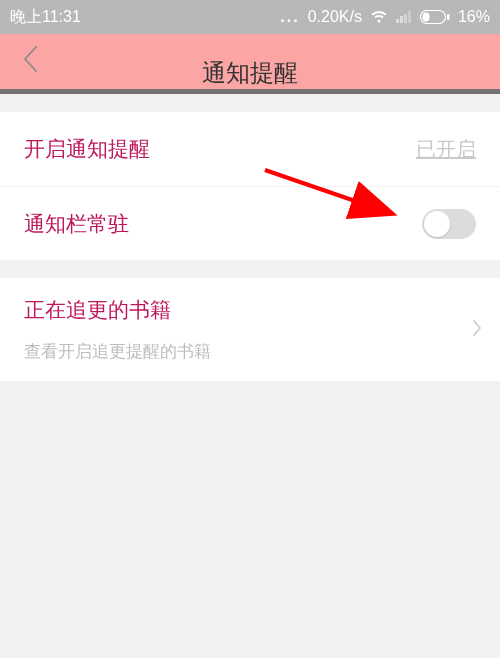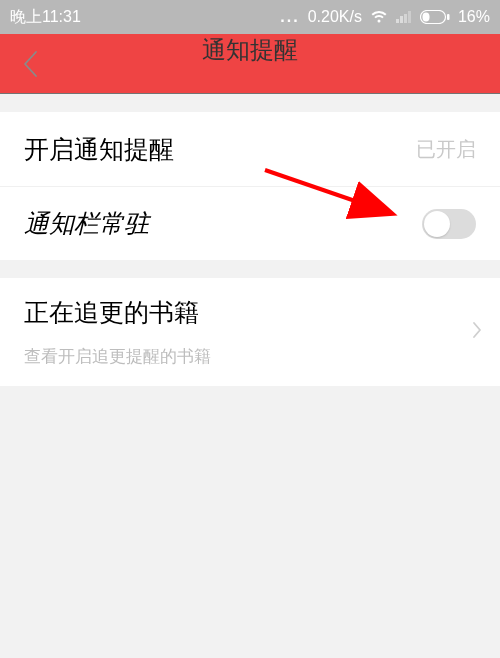--- a/index.html
+++ b/index.html
@@ -2,28 +2,28 @@
 <html><head>
 <meta charset="utf-8">
 <style>
   * { margin: 0; padding: 0; box-sizing: border-box; }
   html, body { width: 500px; height: 658px; font-family: -apple-system, "Helvetica Neue", Arial, sans-serif; background: #f2f2f2; overflow: hidden; }
   .status-bar { height: 34px; background: #b8b8b8; color: #fff; display: flex; align-items: center; padding: 0 10px; font-size: 16px; }
   .status-left { flex: 0 0 auto; }
   .status-right { flex: 1; display: flex; justify-content: flex-end; align-items: center; gap: 8px; }
   .dots { letter-spacing: 2px; font-weight: bold; }
   .wifi-icon, .signal-icon, .battery-icon { display: inline-flex; }
-  .header { height: 60px; background: #ef4444; display: flex; align-items: flex-start; position: relative; border-bottom: 1px solid #737373; }
+  .header { height: 60px; background: #fca5a5; display: flex; align-items: flex-end; position: relative; border-bottom: 5px solid #737373; }
   .back-btn { width: 60px; height: 60px; display: flex; align-items: center; justify-content: center; cursor: pointer; }
   .header-title { position: absolute; left: 0; right: 0; text-align: center; font-size: 24px; color: #333; pointer-events: none; }
   .section-gap { height: 18px; background: #f2f2f2; }
   .row { background: #fff; padding: 0 24px; display: flex; align-items: center; min-height: 74px; position: relative; }
   .row + .row { border-top: 1px solid #f0f0f0; }
-  .row-label { flex: 1; font-size: 25px; color: #000000; }
-  .row-value { font-size: 20px; color: #c9c9c9; }
+  .row-label { flex: 1; font-size: 21px; color: #be185d; }
+  .row-value { font-size: 20px; color: #c9c9c9; text-decoration: underline; }
   .toggle { width: 54px; height: 30px; border-radius: 15px; background: #dcdcdc; position: relative; cursor: pointer; }
   .toggle-knob { position: absolute; width: 26px; height: 26px; background: #fff; border-radius: 50%; top: 2px; left: 2px; box-shadow: 0 1px 2px rgba(0,0,0,0.15); }
   .row-tall { flex-direction: column; align-items: flex-start; justify-content: flex-end; min-height: 94px; padding-top: 18px; padding-bottom: 18px; }
   .row-sub { font-size: 17px; color: #bdbdbd; margin-top: 16px; }
   .chevron { position: absolute; right: 18px; top: 50%; transform: translateY(-50%); }
   .arrow-annotation { position: absolute; pointer-events: none; }
 </style>
 </head>
 <body>
 
@@ -65,21 +65,21 @@
   <div class="header-title">通知提醒</div>
 </div>
 
 <div class="section-gap"></div>
 
 <div class="row">
   <div class="row-label">开启通知提醒</div>
   <div class="row-value">已开启</div>
 </div>
 
-<div class="row" style="position:relative;font-style:italic;">
+<div class="row" style="position:relative;">
   <div class="row-label">通知栏常驻</div>
   <div class="toggle">
     <div class="toggle-knob"></div>
   </div>
   <svg class="arrow-annotation" style="left:260px; top:-22px;" width="150" height="60" viewBox="0 0 150 60">
     <defs>
         <marker id="ah" markerWidth="12" markerHeight="10" refX="10" refY="5" orient="auto">
           <path d="M0 0 L12 5 L0 10 z" fill="#ff0000"></path>
         </marker>
       </defs>

